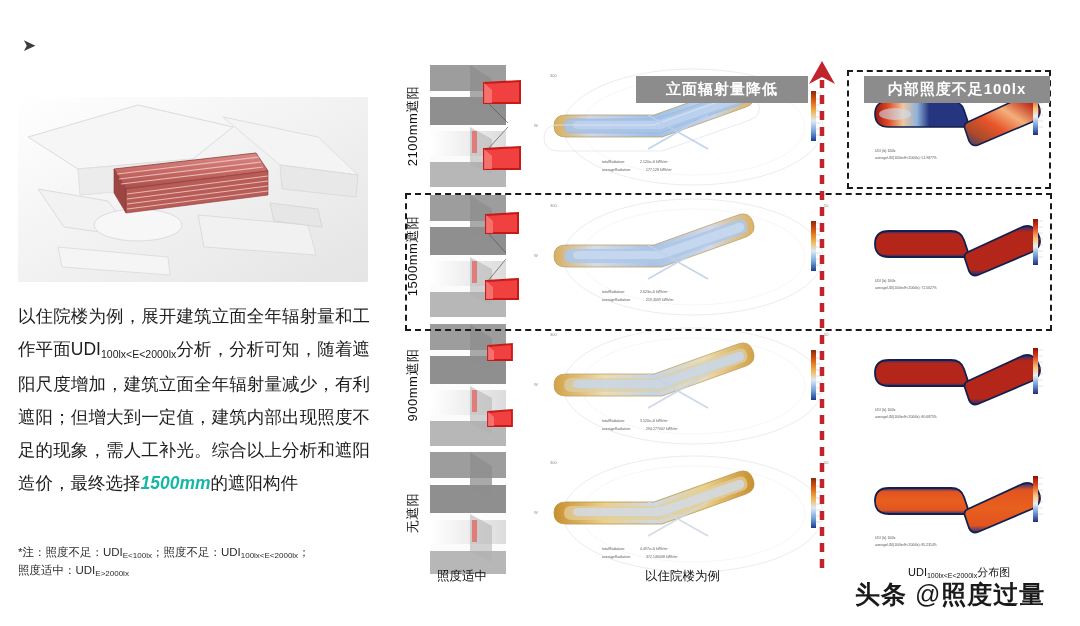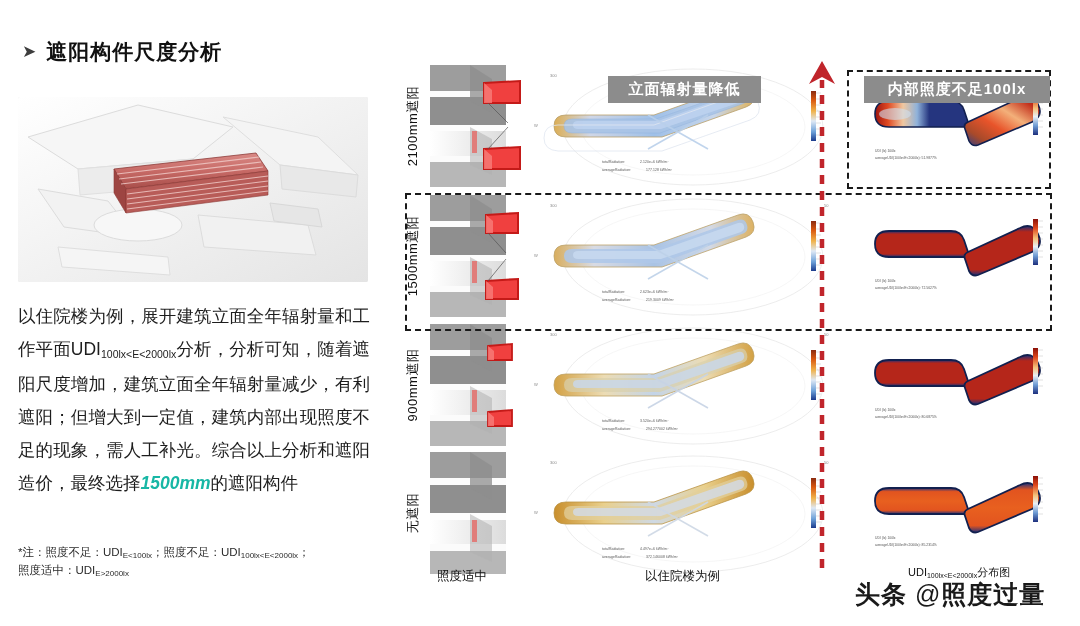--- a/index.html
+++ b/index.html
@@ -94,21 +94,21 @@
   .udi-txt{
     position:absolute;font-size:3.4px;color:#555;white-space:nowrap;line-height:5px;
   }
 
   
   .banner{
     position:absolute;background:#8c8c8c;color:#fff;
     font-size:15px;font-weight:bold;letter-spacing:1px;
     display:flex;align-items:center;justify-content:center;
   }
-  .banner-rad{left:608px;top:76px;width:153px;height:27px;}
+  .banner-rad{left:636px;top:76px;width:172px;height:27px;}
   .banner-udi{left:864px;top:76px;width:186px;height:27px;}
 
   
   .dash-box{
     position:absolute;border:2.2px dashed #1a1a1a;
   }
   .box-2100{left:847px;top:70px;width:200px;height:115px;}
   .box-1500{left:405px;top:193px;width:643px;height:134px;}
 
   
@@ -128,21 +128,20 @@
     font-size:25px;font-weight:bold;color:#1a1a1a;
     letter-spacing:1px;white-space:nowrap;
   }
   .watermark .at{font-weight:normal;}
 </style>
 </head>
 <body>
 
 <div class="slide-title">
   <span class="bullet-arrow">➤</span>
-  <span class="ttl">遮阳构件尺度分析</span>
 </div>
 
 <div class="left-img">
   <svg width="350" height="185" viewBox="0 0 350 185">
     <defs>
       <linearGradient id="lg1" x1="0" y1="0" x2="1" y2="1">
         <stop offset="0" stop-color="#ffffff"></stop>
           <stop offset="1" stop-color="#e4e4e4"></stop>
       </linearGradient>
       <linearGradient id="louv" x1="0" y1="0" x2="0" y2="1">

